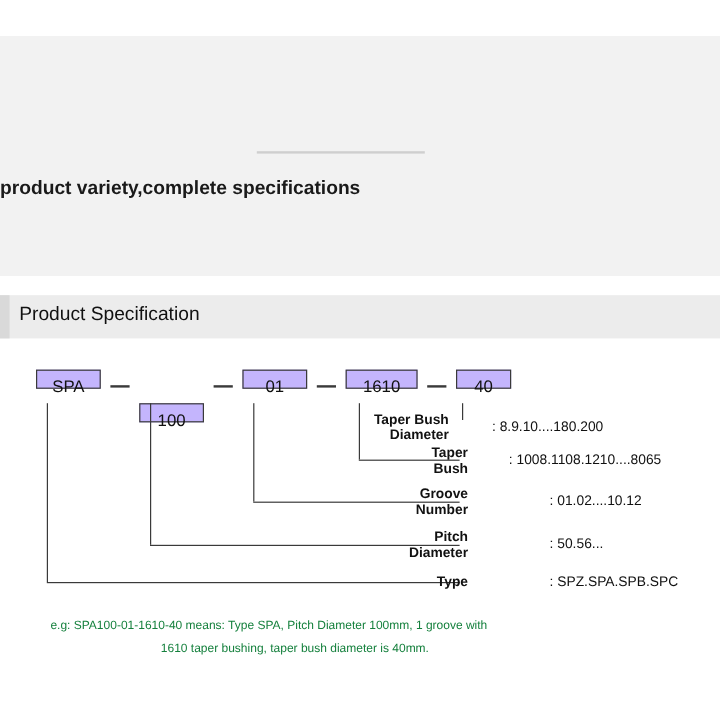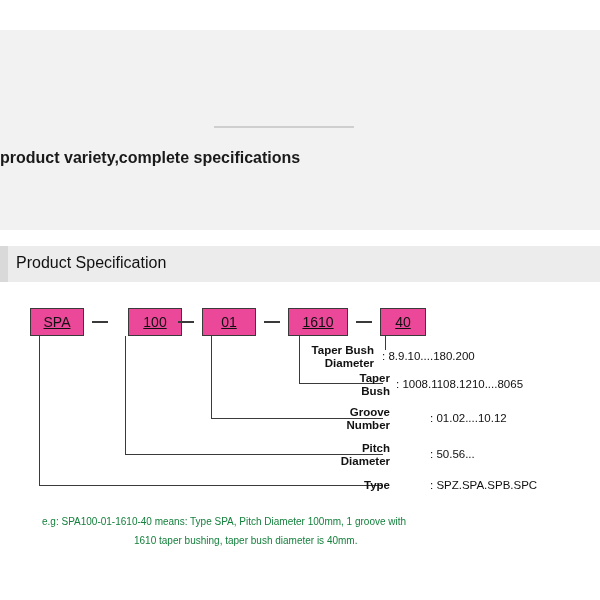--- a/index.html
+++ b/index.html
@@ -97,29 +97,28 @@
   
   .code-row {
     position: absolute;
     left: 18px;
     top: 18px;
     height: 30px;
   }
   .code-box {
     position: absolute;
     top: 0;
-    height: 28px;
+    height: 16px;
     border: 1px solid #3a3a3a;
     box-sizing: border-box;
-    background: #ec4899;
+    background: #c4b5fd;
     text-align: center;
     line-height: 26px;
     font-size: 14px;
     color: #111111;
-    text-decoration: underline;
   }
   .dash {
     position: absolute;
     top: 13px;
     width: 16px;
     height: 1.5px;
     background: #3a3a3a;
   }
 
   
@@ -142,20 +141,21 @@
     color: #111111;
     text-align: right;
     line-height: 13px;
   }
   .val {
     position: absolute;
     font-size: 11.5px;
     color: #111111;
     line-height: 13px;
     white-space: nowrap;
+    margin-left: 28px;
   }
 
   
   .note {
     position: absolute;
     left: 30px;
     top: 222px;
     width: 540px;
     font-size: 10px;
     color: #15803d;
@@ -178,21 +178,21 @@
 
   <div class="section-band"></div>
   <div class="section-accent"></div>
   <div class="section-title">Product Specification</div>
 
   <div class="diagram">
 
     <div class="code-row">
       <div class="code-box" style="left:0px; width:54px;">SPA</div>
       <div class="dash" style="left:62px;"></div>
-      <div class="code-box" style="left:98px; width:54px;">100</div>
+      <div class="code-box" style="left:86px; width:54px;margin-top:28px;">100</div>
       <div class="dash" style="left:148px;"></div>
       <div class="code-box" style="left:172px; width:54px;">01</div>
       <div class="dash" style="left:234px;"></div>
       <div class="code-box" style="left:258px; width:60px;">1610</div>
       <div class="dash" style="left:326px;"></div>
       <div class="code-box" style="left:350px; width:46px;">40</div>
     </div>
 
     <div class="vline" style="left:373px; top:46px; height:14px;"></div>
     <div class="hline" style="left:373px; top:60px; width:0px;"></div>

